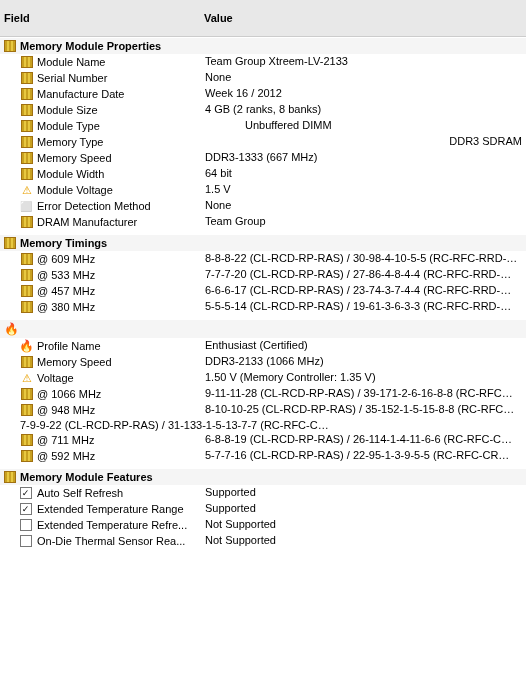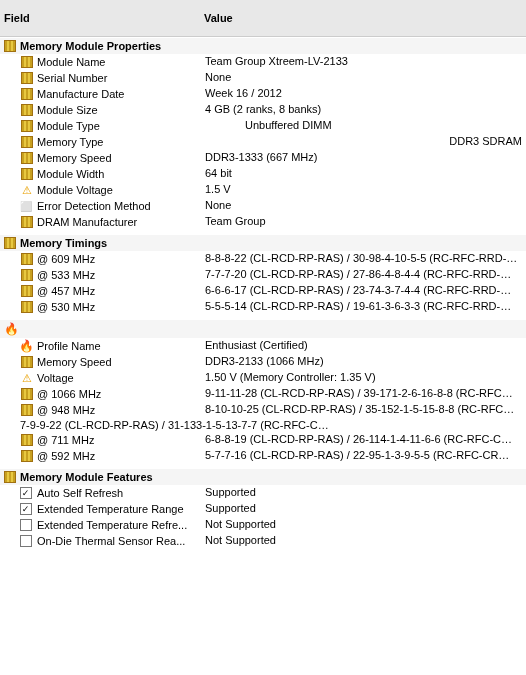--- a/index.html
+++ b/index.html
@@ -208,21 +208,21 @@
         </span>
         <span>@ 457 MHz</span>
       </div>
       <div class="value-cell" style="overflow: hidden; text-overflow: ellipsis; white-space: nowrap;">6-6-6-17  (CL-RCD-RP-RAS) / 23-74-3-7-4-4  (RC-RFC-RRD-…</div>
     </div>
     <div class="data-row">
       <div class="field-cell">
         <span class="field-icon" style="margin-right: 3px; display: flex; align-items: center; flex-shrink: 0;">
           <span style="display: inline-block; width: 12px; height: 12px; background: repeating-linear-gradient(90deg, rgb(200, 160, 32) 0px, rgb(200, 160, 32) 2px, rgb(232, 200, 64) 2px, rgb(232, 200, 64) 4px); border: 1px solid rgb(160, 112, 16);"></span>
         </span>
-        <span>@ 530 MHz</span>
+        <span>@ 380 MHz</span>
       </div>
       <div class="value-cell" style="overflow: hidden; text-overflow: ellipsis; white-space: nowrap;">5-5-5-14  (CL-RCD-RP-RAS) / 19-61-3-6-3-3  (RC-RFC-RRD-…</div>
     </div>
     <div class="separator"></div>
     <div class="section-header">
       <span style="margin-right: 4px; display: flex; align-items: center;">
         <span style="font-size: 12px;">🔥</span>
       </span>
     </div>
     <div class="data-row">

